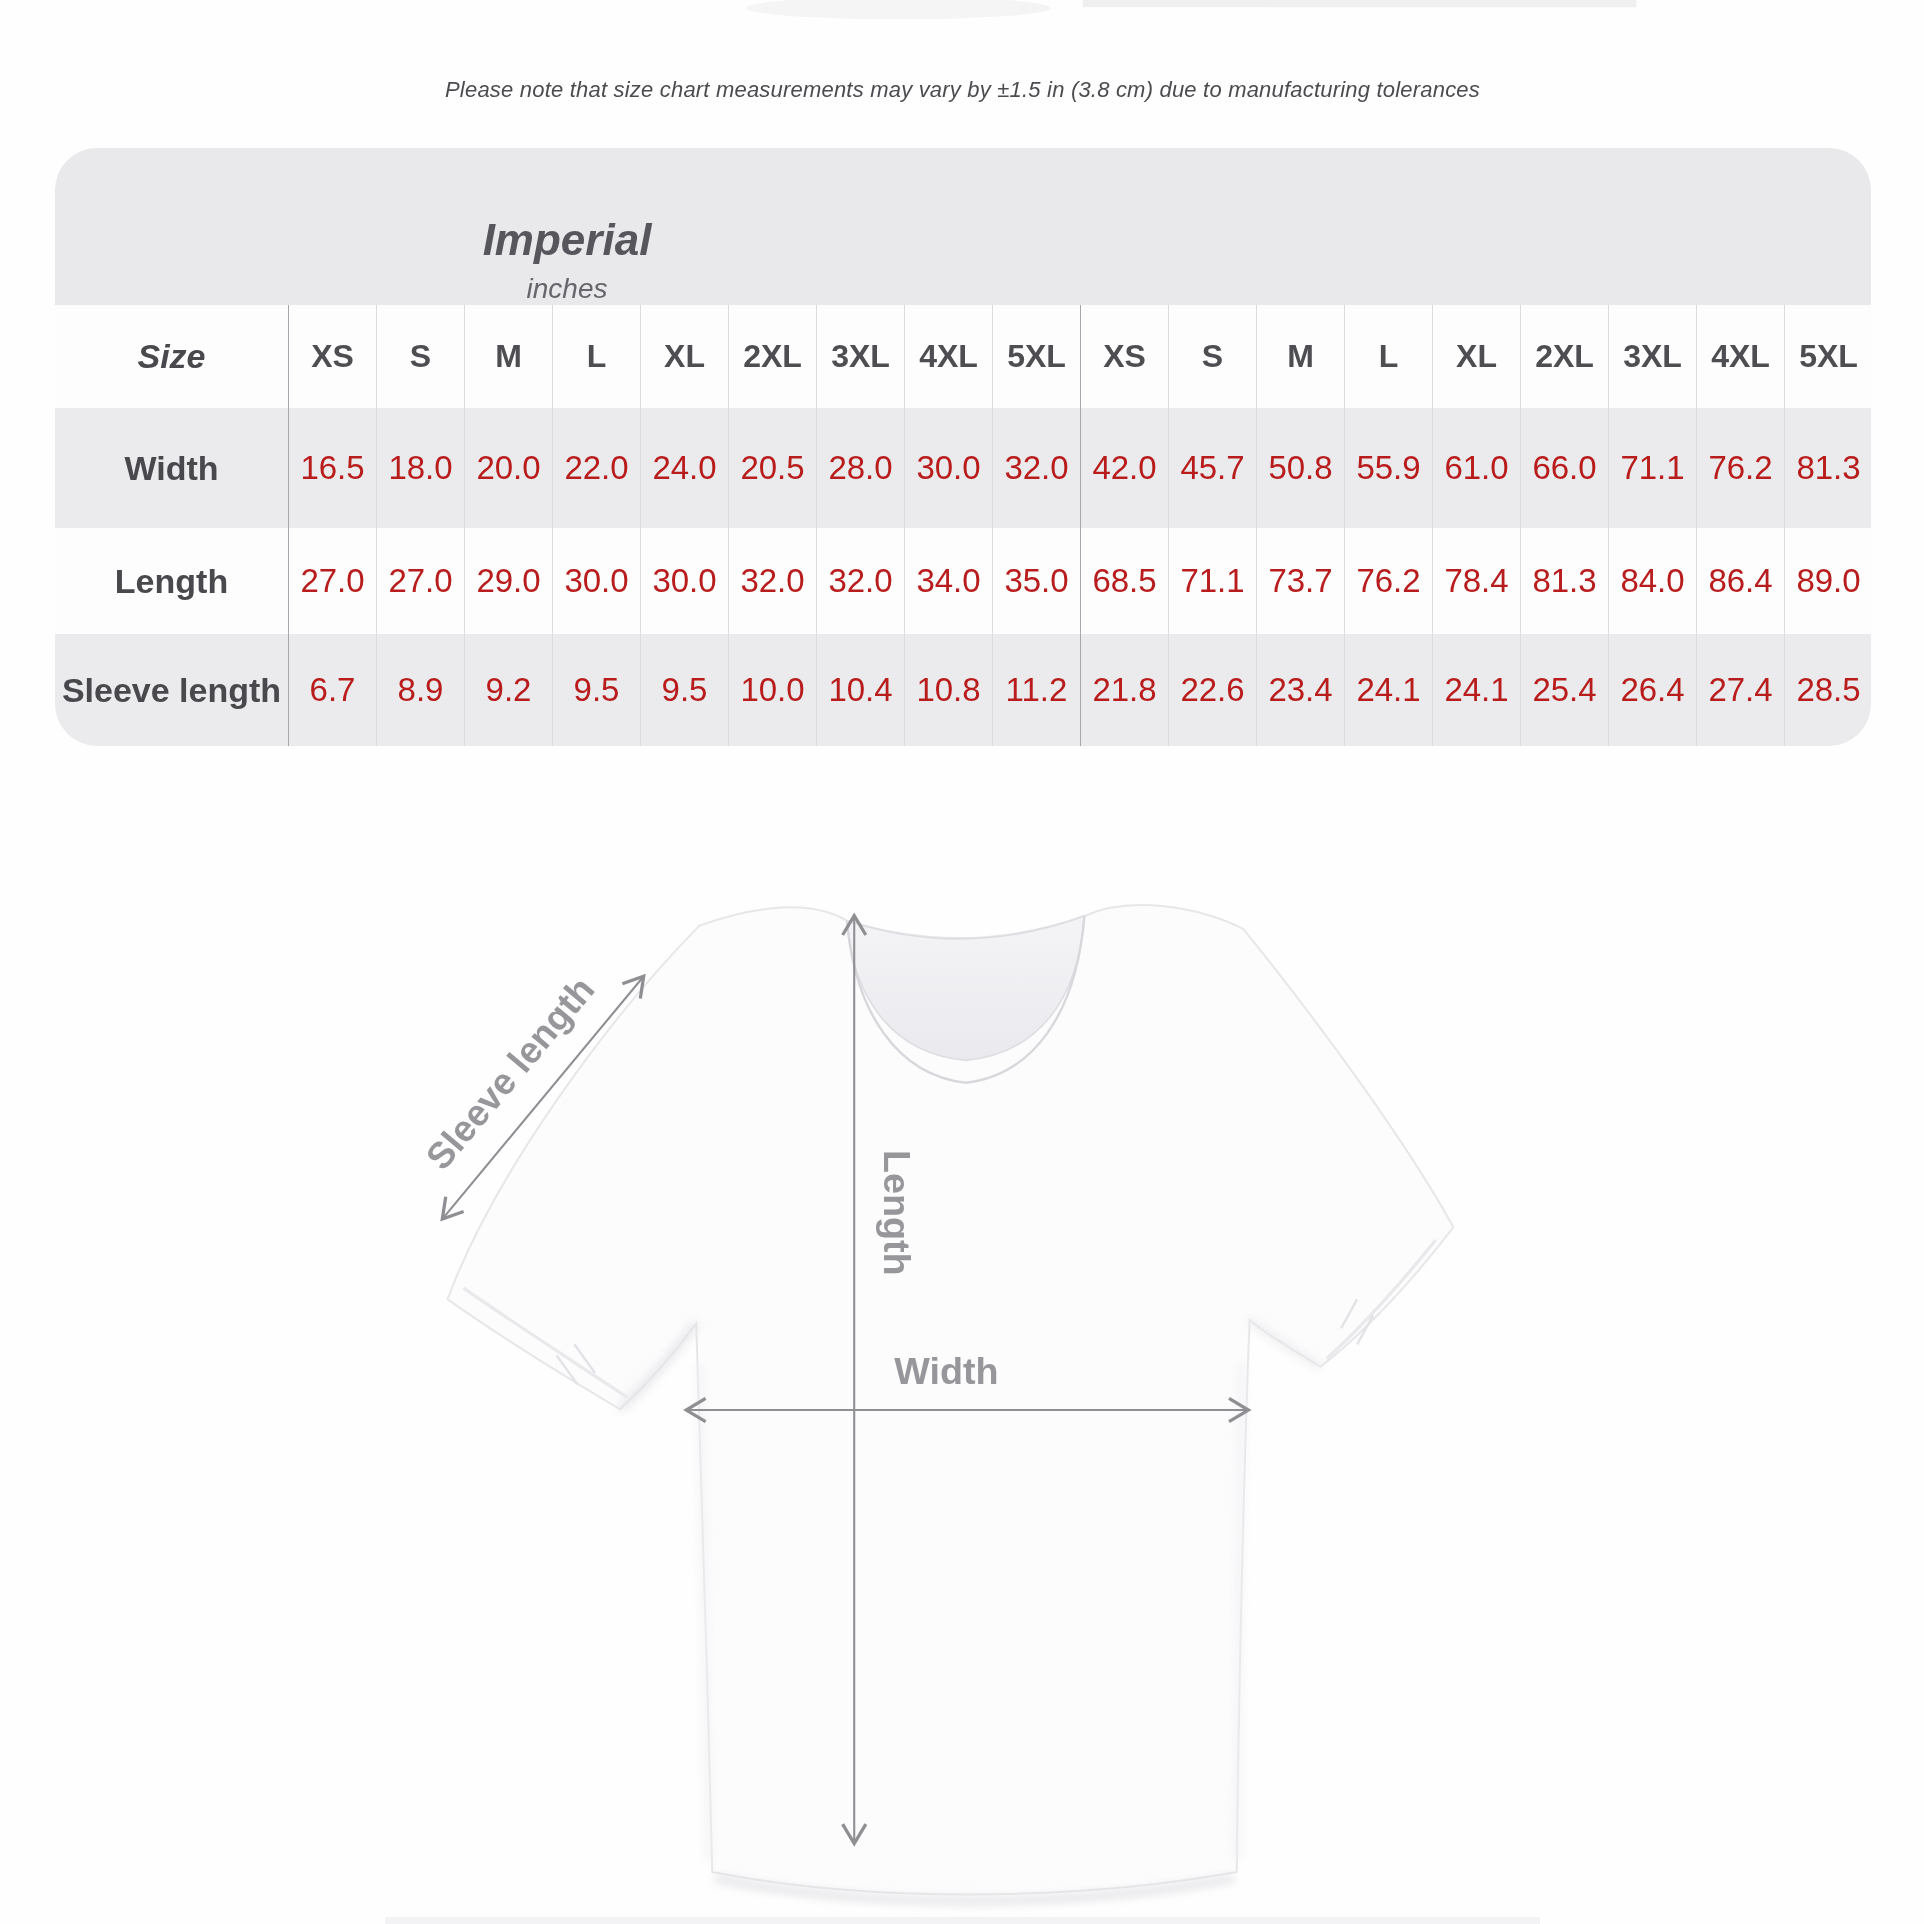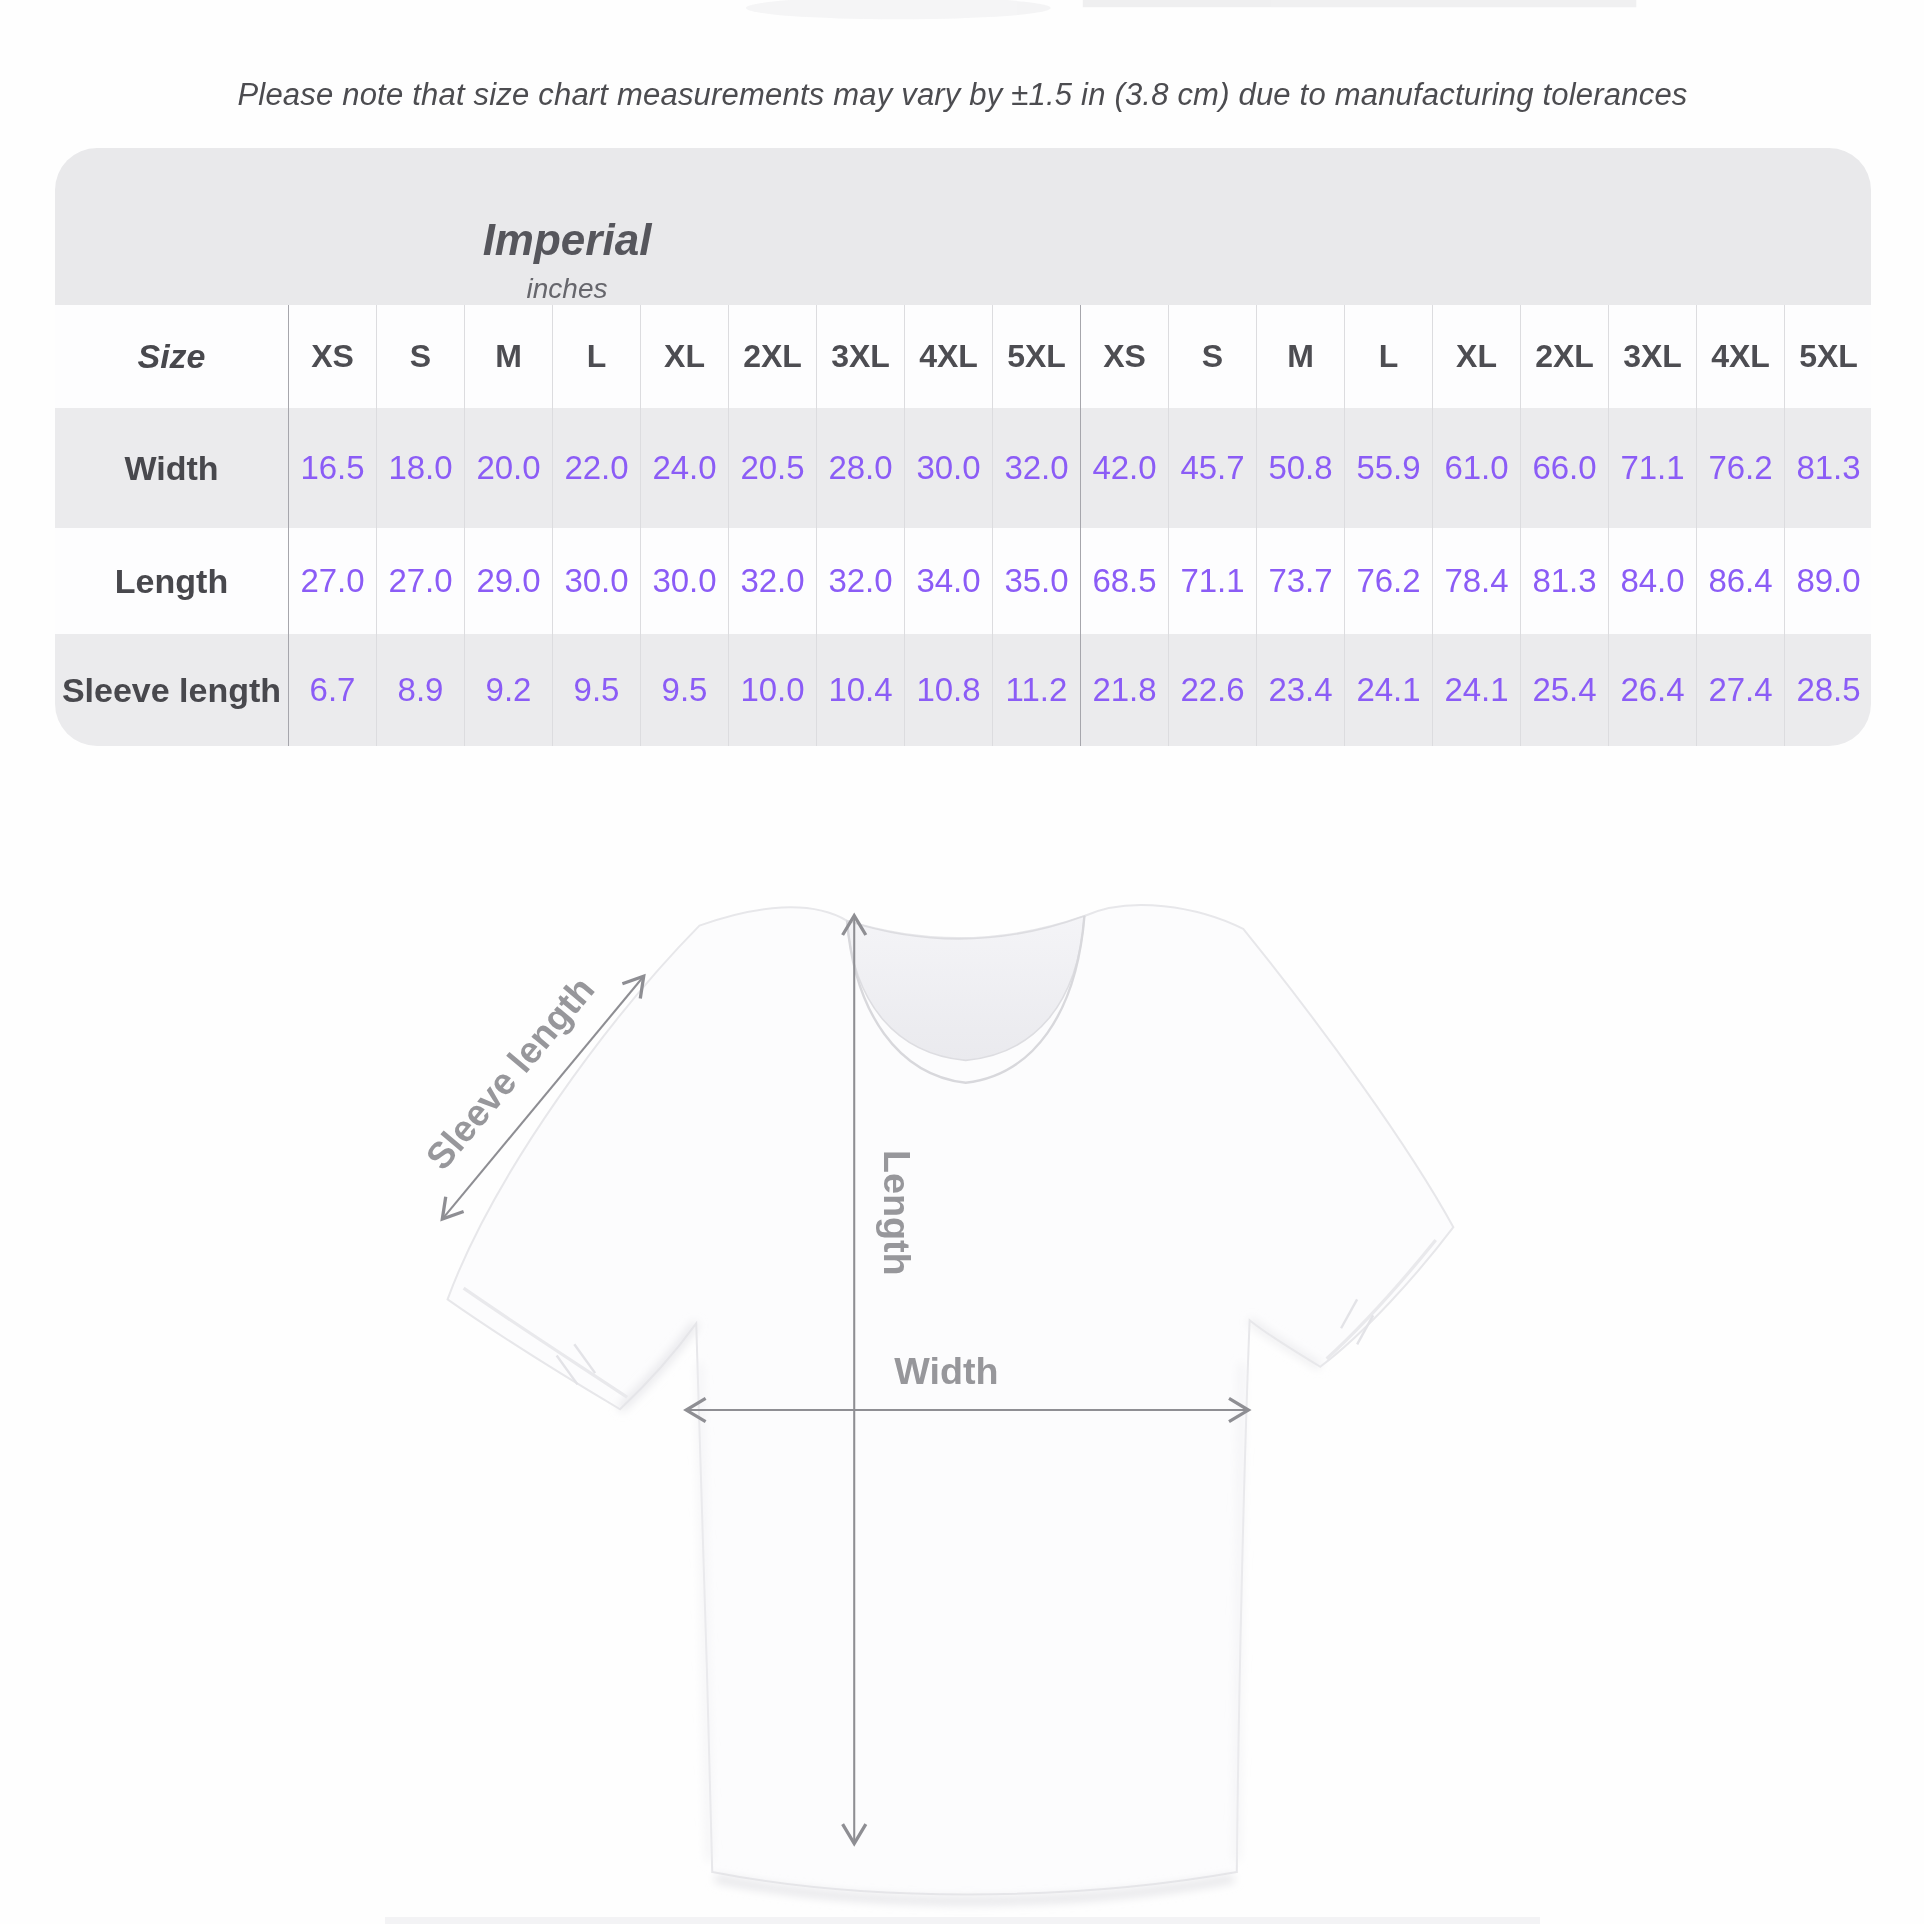--- a/index.html
+++ b/index.html
@@ -3,21 +3,21 @@
 <meta charset="utf-8">
 <style>
   html,body{margin:0;padding:0;background:#fff;}
   #page{
     position:relative;width:1925px;height:1925px;background:#fefefe;overflow:hidden;
     font-family:"Liberation Sans","DejaVu Sans",sans-serif;
   }
   
   .note{
     position:absolute;left:0;top:77px;width:1925px;text-align:center;
-    font-style:italic;font-size:31px;color:#4c4c50;letter-spacing:0.2px;
+    font-style:italic;font-size:22px;color:#4c4c50;letter-spacing:0.2px;
   }
   
   .size-table{
     position:absolute;left:55px;top:148px;width:1816px;border-radius:42px;
     overflow:hidden;background:#fdfdfe;
   }
   .band{display:flex;height:157px;background:#e9e9eb;align-items:flex-end;}
   .band-half{display:flex;flex-direction:column;align-items:center;justify-content:center;gap:8px;}
   .band-half.left{width:1024px;}
   .band-half.right{width:792px;}
@@ -28,21 +28,21 @@
     grid-template-columns:233px repeat(18,88px);
     grid-template-rows:103px 120px 106px 112px;
   }
   .cell{display:flex;align-items:center;justify-content:center;background:#fdfdfe;}
   .cell.shade{background:#ebebed;}
   .cell.vline{border-left:1.6px solid #dcdcdf;}
   .cell.vline-strong{border-left:1.6px solid #a6a6ac;}
   .corner{font-size:34px;font-weight:bold;color:#48484d;font-style:italic;}
   .szhead{font-size:32px;font-weight:bold;color:#4d4d52;}
   .rowlabel{font-size:34px;font-weight:bold;color:#48484d;}
-  .val{font-size:33px;color:#8b5cf6;}
+  .val{font-size:33px;color:#b91c1c;}
   
   .diagram{position:absolute;left:0;top:0;width:1925px;height:1925px;}
 </style>
 </head>
 <body>
 
 <div id="page">
 
   <div class="note">Please note that size chart measurements may vary by ±1.5 in (3.8 cm) due to manufacturing tolerances</div>
 

